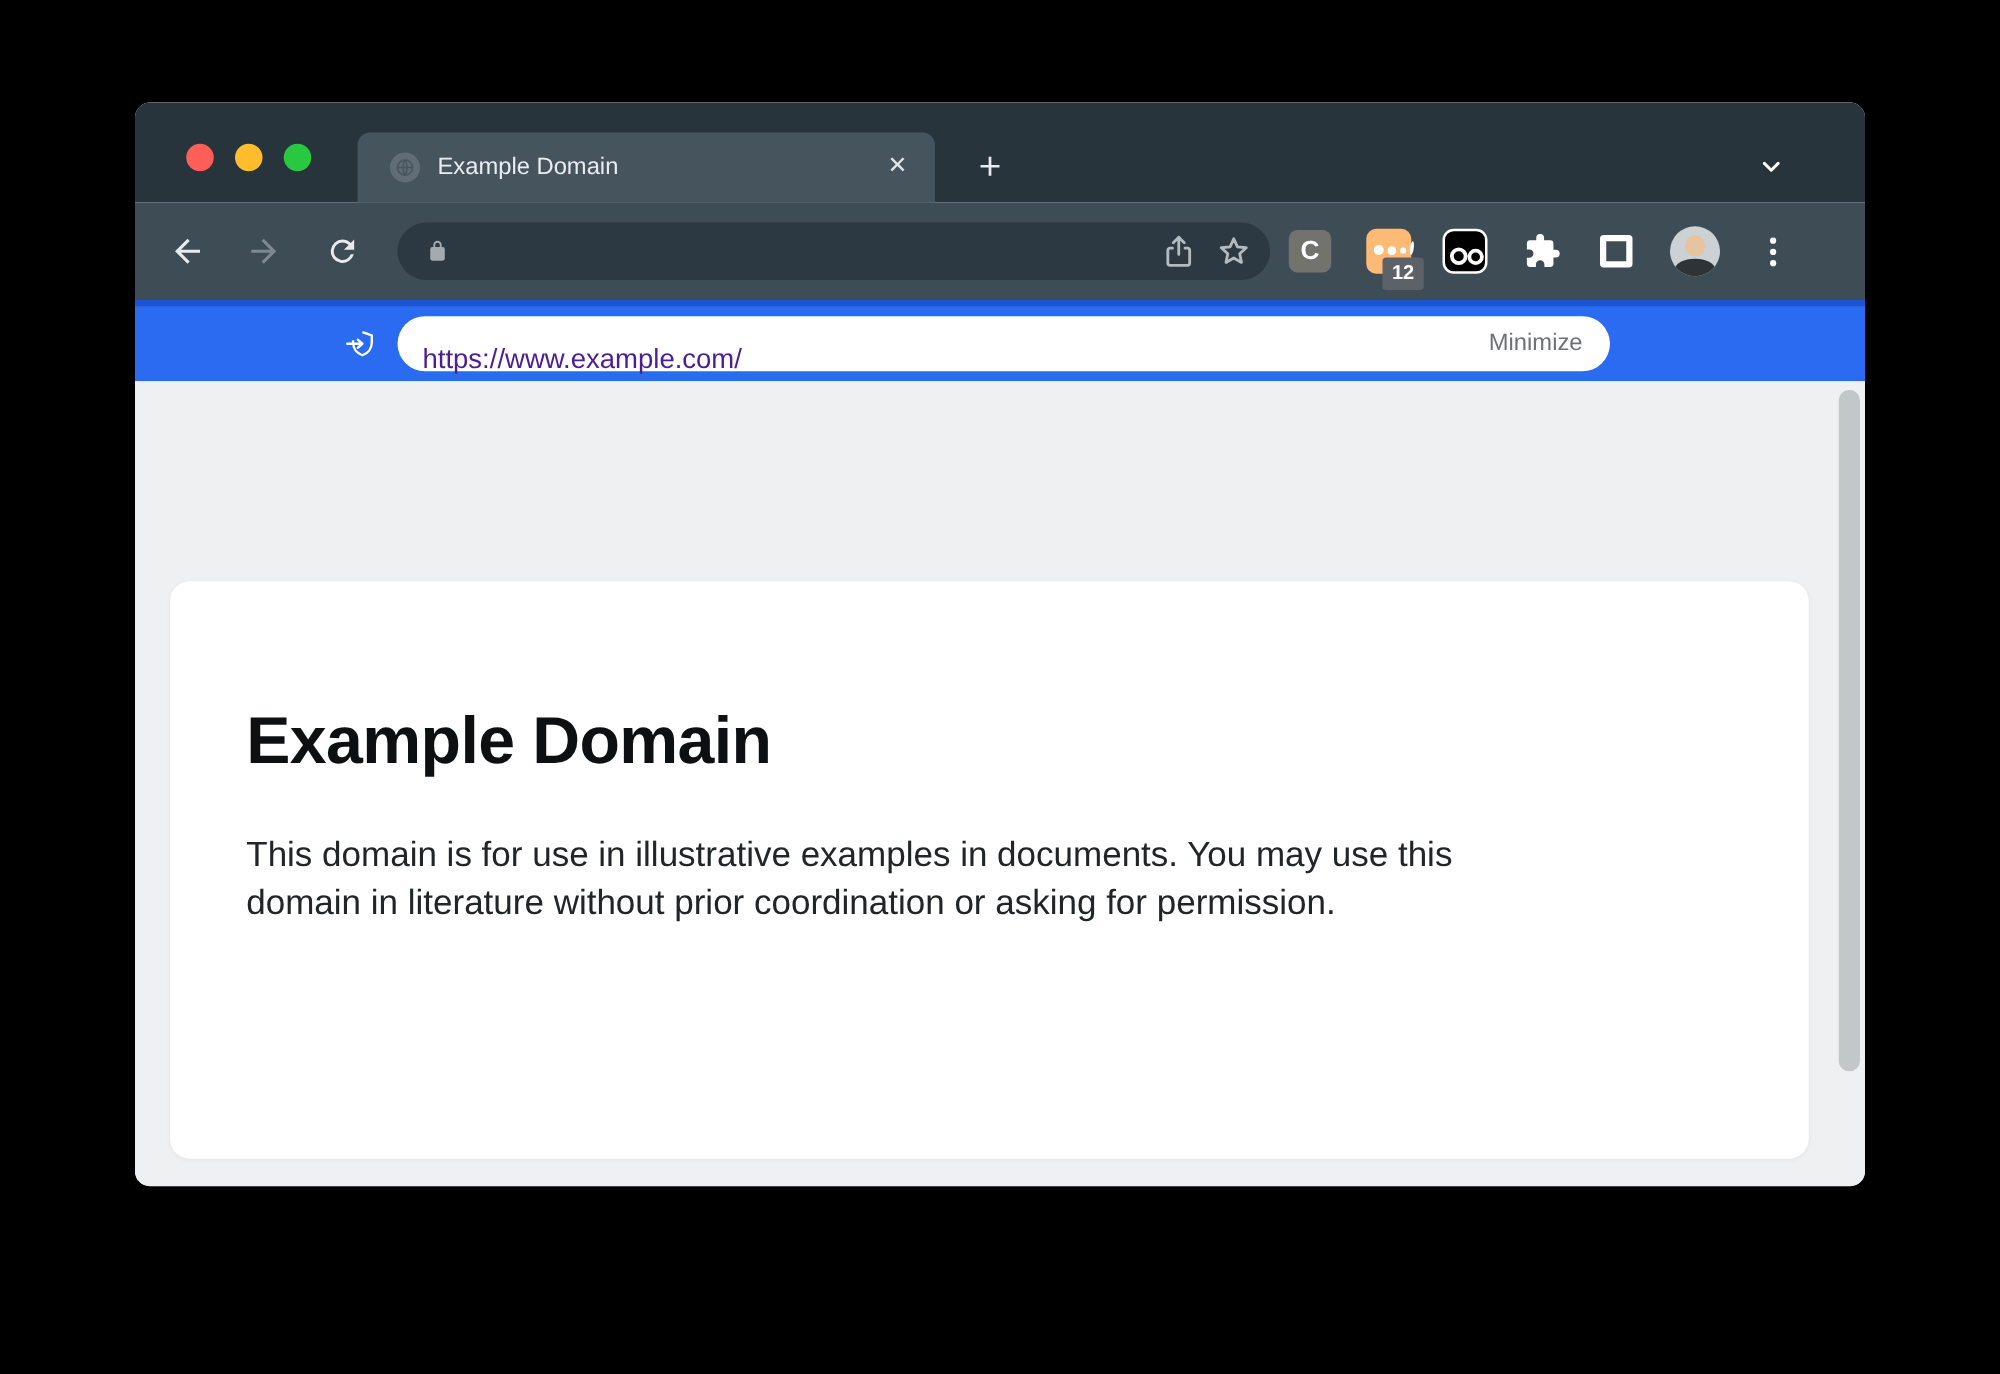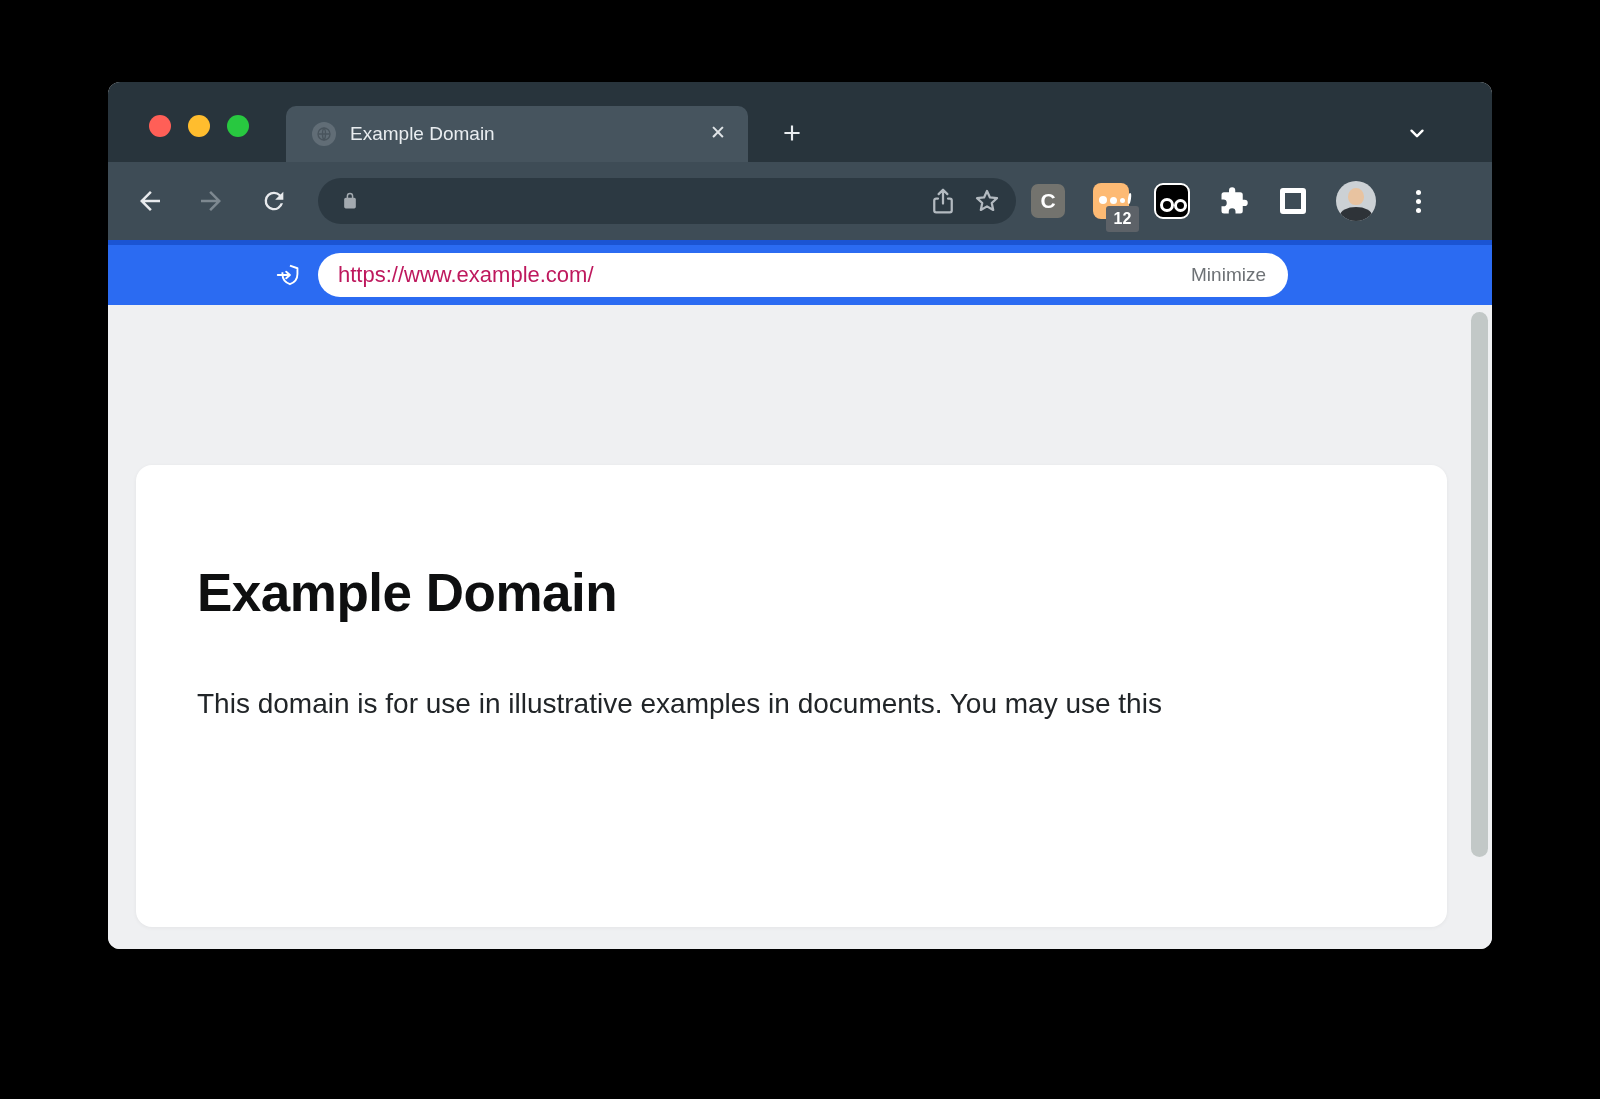--- a/index.html
+++ b/index.html
@@ -69,33 +69,33 @@
                   border-radius:50% 50% 0 0; background:#2e3338; }
   .menu-dots { left:1290px; top:19px; width:40px; height:40px; flex-direction:column; gap:4px; }
   .menu-dots i { display:block; width:5px; height:5px; border-radius:50%; background:#fff; }
 
   
   .isobar { position:absolute; left:0; top:158px; width:100%; height:65px;
             background:#2b6bf2; border-top:5px solid #1b54d3; }
   .iso-shield { position:absolute; left:166px; top:15px; width:30px; height:30px; }
   .iso-input { position:absolute; left:210px; top:8px; width:970px; height:44px;
                background:#fff; border-radius:22px; }
-  .iso-url { position:absolute; left:20px; top:0; height:44px; line-height:44px;
-             font-size:22px; color:#be185d; white-space:nowrap; }
+  .iso-url { position:absolute; left:20px; top:12px; height:44px; line-height:44px;
+             font-size:22px; color:#4c1d95; white-space:nowrap; }
   .iso-min { position:absolute; right:22px; top:0; height:44px; line-height:44px;
              font-size:19px; color:#6e7276; }
 
   
   .content { position:absolute; left:0; top:223px; width:100%; height:644px; background:#eff0f2; }
   .card { position:absolute; left:28px; top:160px; width:1311px; height:462px;
           background:#fff; border-radius:16px; padding:0 61px;
           box-shadow:0 1px 4px rgba(0,0,0,0.05); }
   .page-h1 { position:absolute; left:61px; top:97px; font-size:53px; font-weight:bold;
              color:#0e0f10; letter-spacing:-0.5px; }
-  .page-para { position:absolute; left:61px; top:220px; font-size:28px; line-height:38px; color:#212528; }
+  .page-para { position:absolute; left:61px; top:200px; font-size:28px; line-height:38px; color:#212528; }
   .page-link { position:absolute; left:61px; top:318px; font-size:28px; color:#36459c;
                text-decoration:none; }
   .scrollbar { position:absolute; left:1363px; top:7px; width:17px; height:545px;
                border-radius:9px; background:#c2c8c7; }
 
   svg { display:block; }
 </style>
 </head>
 <body>
 
@@ -208,19 +208,20 @@
         <span class="iso-url">https://www.example.com/</span>
         <span class="iso-min">Minimize</span>
       </div>
     </div>
 
     <div class="content">
       <div class="card">
         <h1 class="page-h1">Example Domain</h1>
         <div class="page-para">
           <div>This domain is for use in illustrative examples in documents. You may use this</div>
+          <div>domain in literature without prior coordination or asking for permission.</div>
         </div>
       </div>
       <div class="scrollbar"></div>
     </div>
 
   </div>
 </div>
 
 </body></html>

